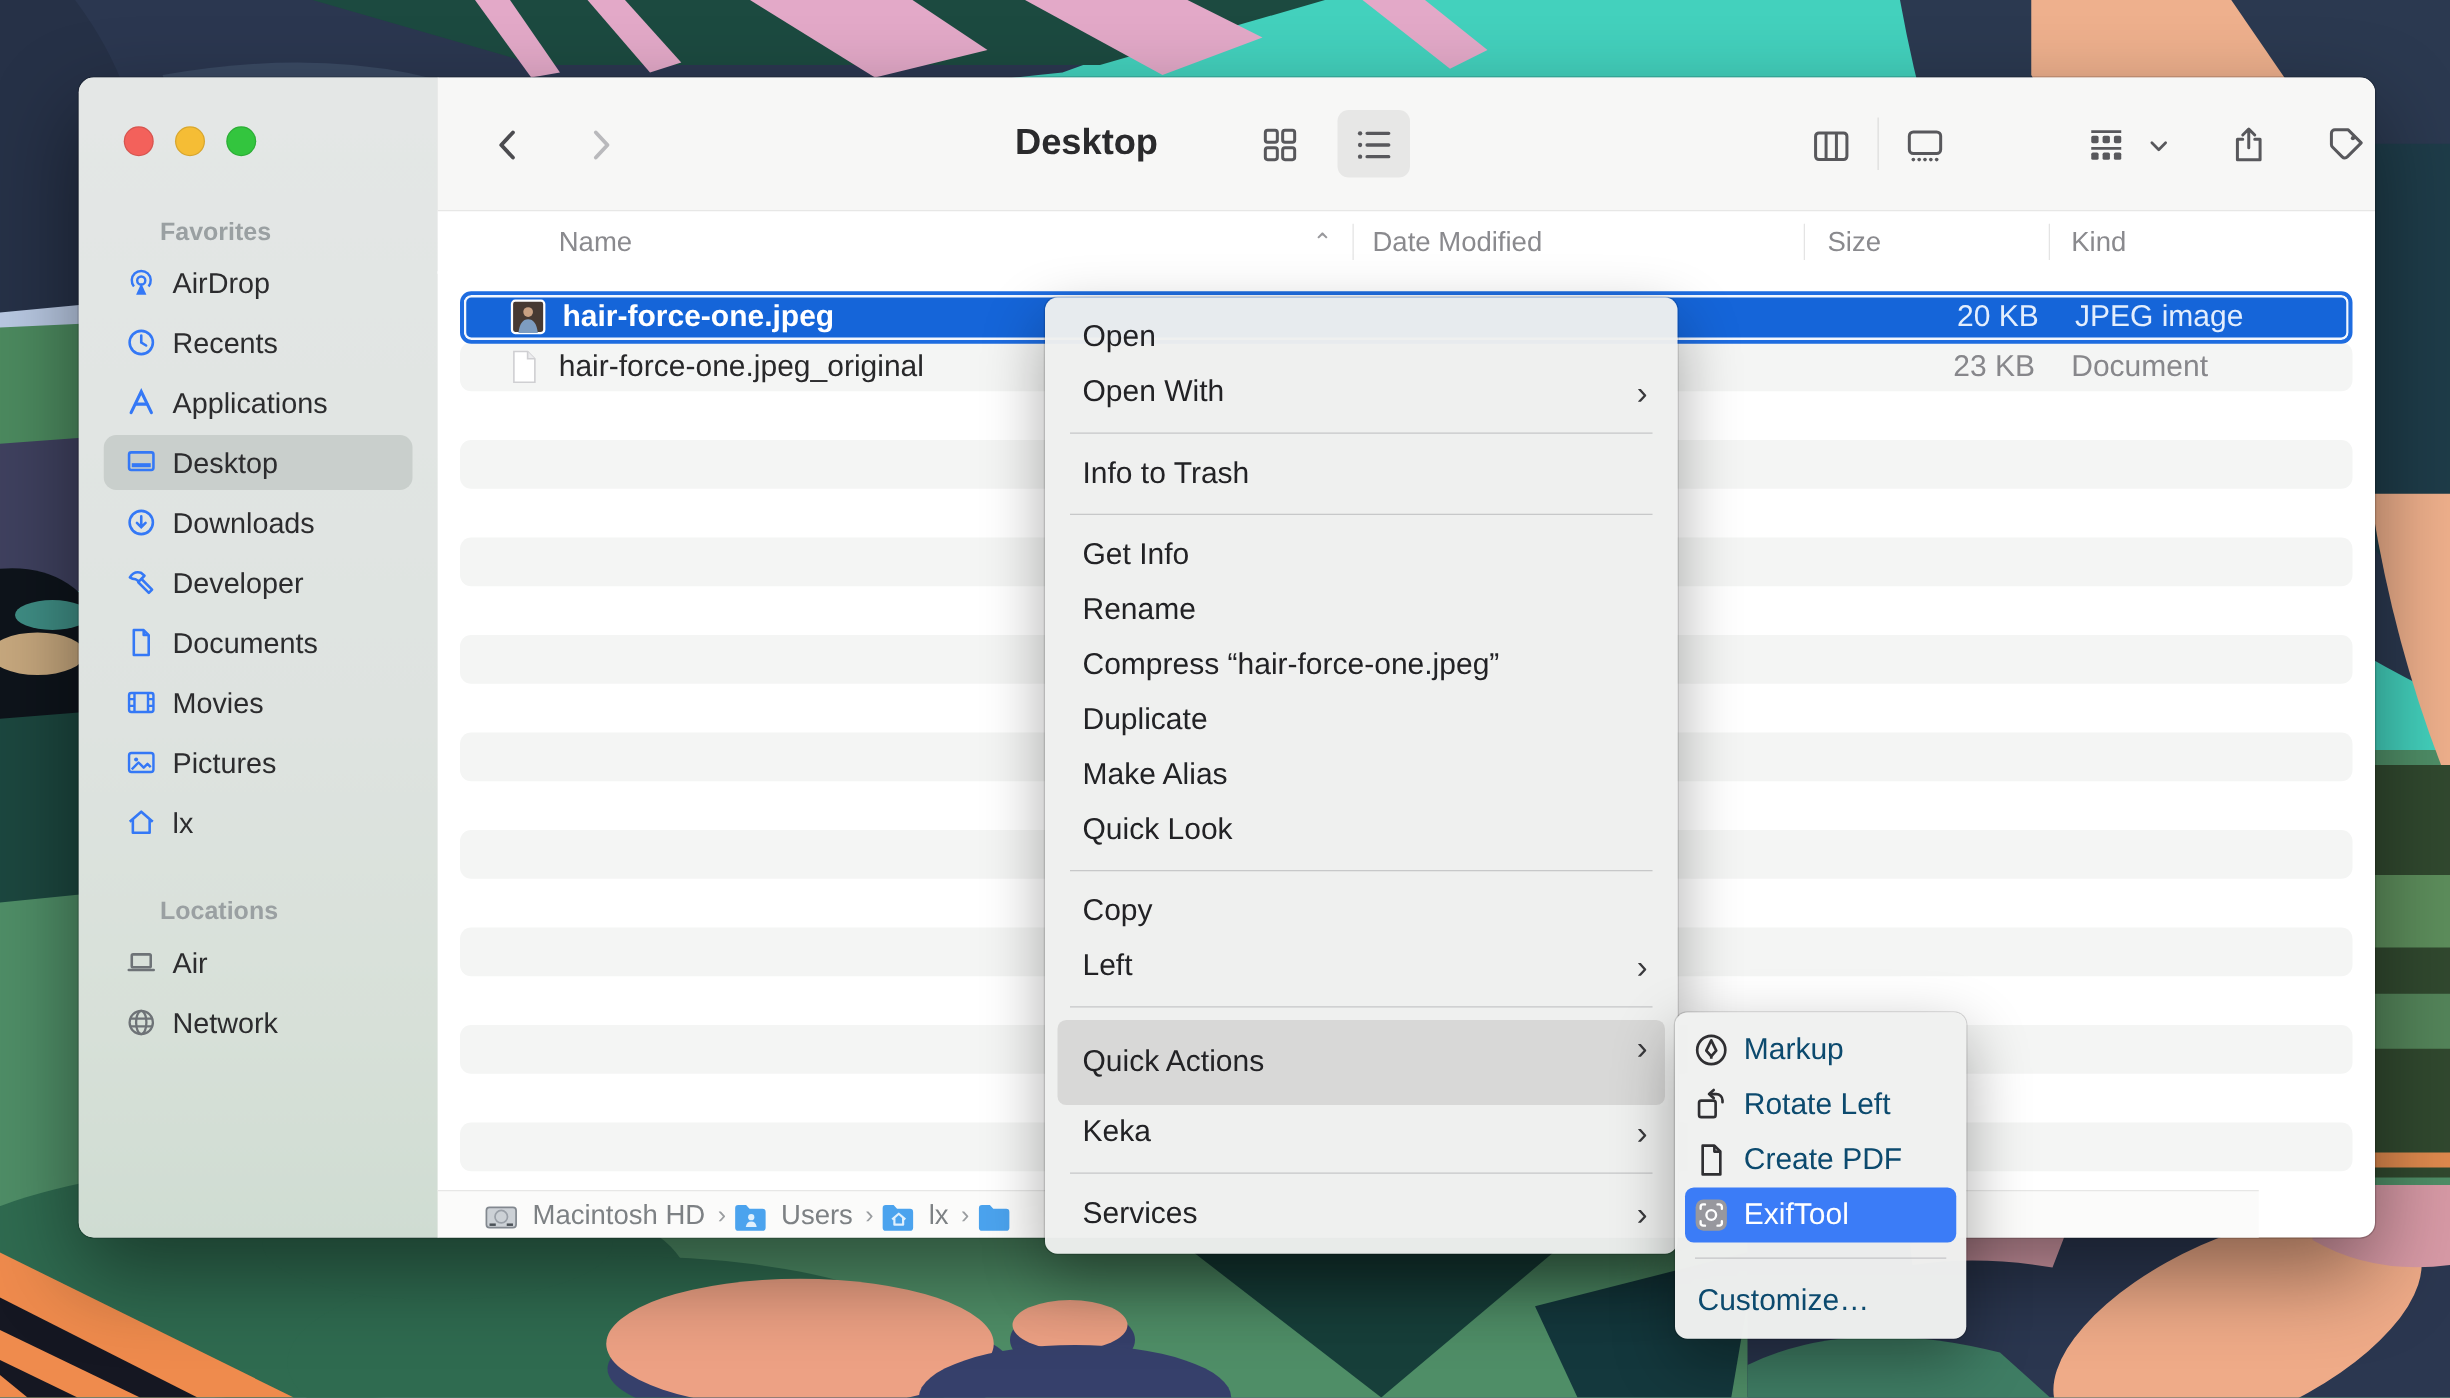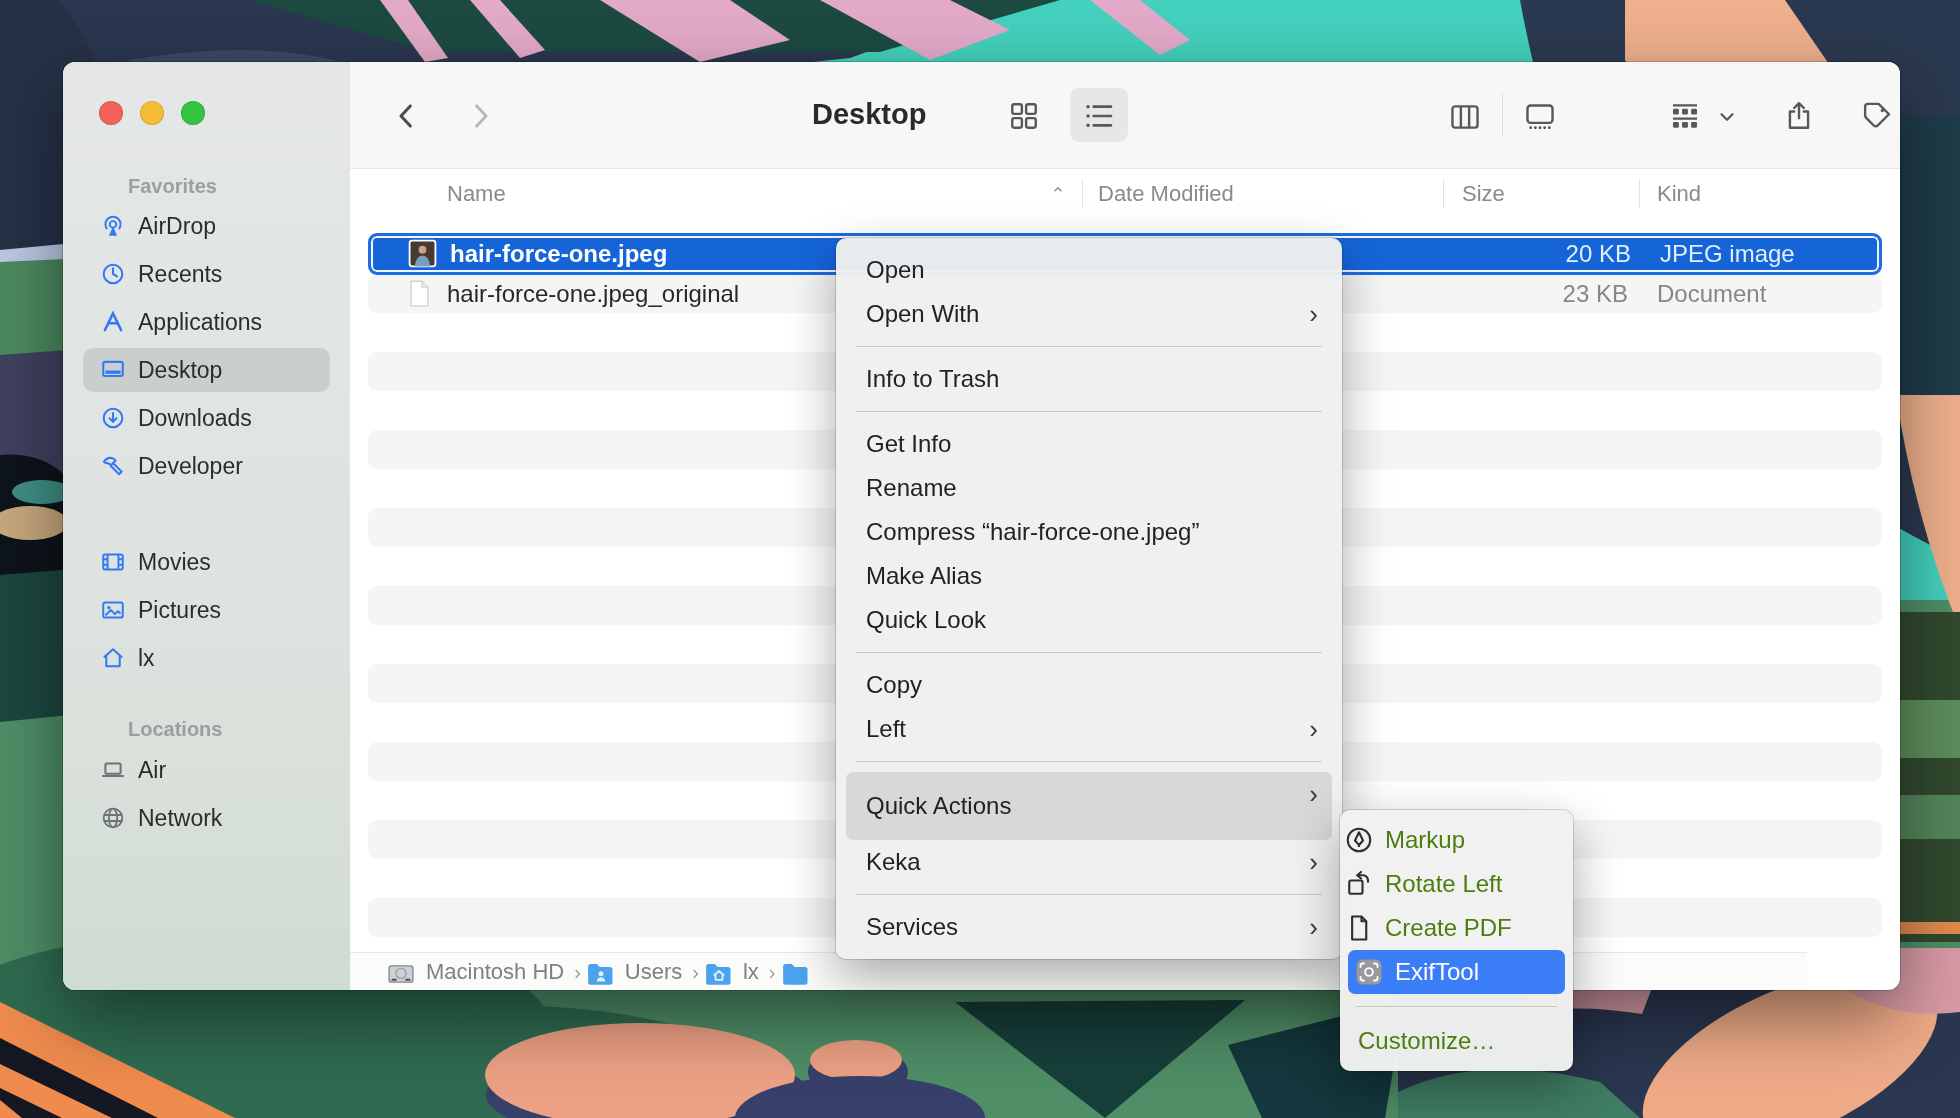--- a/index.html
+++ b/index.html
@@ -75,21 +75,21 @@
   .mi{position:relative;height:44px;line-height:44px;padding:0 30px;font-size:24px;color:#222225;white-space:nowrap;}
   .mi .sub{position:absolute;right:24px;top:0;font-size:26px;color:#39393c;}
   .mi.hl{margin:0 10px;padding:12px 20px;background:#d8d8d7;border-radius:7px;}
   .mi.hl .sub{right:14px;}
   .msep{height:1px;margin:10px 20px;background:rgba(60,60,67,.22);}
 
   
   .submenu{position:absolute;left:1340px;top:810px;width:233px;border-radius:10px;
            background:rgba(240,241,240,.98);padding:8px 0;box-sizing:border-box;
            box-shadow:0 0 0 1px rgba(0,0,0,.14),0 18px 50px rgba(0,0,0,.33);z-index:6;}
-  .smi{position:relative;height:44px;display:flex;align-items:center;padding:0 4px;font-size:24px;color:#4d7c0f;}
+  .smi{position:relative;height:44px;display:flex;align-items:center;padding:0 14px;font-size:24px;color:#0c4a6e;}
   .smi .sic{width:30px;height:30px;margin-right:11px;color:#2f2f32;flex:0 0 auto;}
   .smi.sel{margin:0 8px;padding:0 6px;background:#3b7cf7;border-radius:7px;color:#fff;}
   .smi.sel .sic{color:#fff;}
   .smi.plain{padding-left:18px;}
 </style>
 </head>
 <body>
 
 <div class="stage">
 
@@ -205,20 +205,29 @@
       </div>
       <div class="sb-item" style="top:382px">
         <span class="sb-ic">
             <svg viewBox="0 0 24 24" fill="none" stroke="currentColor" stroke-width="1.9" stroke-linejoin="round">
               <path d="M3.6,8.2 Q6.5,3.4 11.8,4.8 L14.4,7 L10.3,11.2 L7.8,9.6 Q5.4,9.4 3.6,8.2 Z"></path>
               <path d="M12.2,9.4 L20,17.2 L17.6,19.6 L9.8,11.8" stroke-linecap="round"></path>
             </svg>
           </span>
         <span class="sb-label">Developer</span>
       </div>
+      <div class="sb-item" style="top:430px">
+        <span class="sb-ic">
+            <svg viewBox="0 0 24 24" fill="none" stroke="currentColor" stroke-width="1.9" stroke-linejoin="round">
+              <path d="M6.5,2.8 H13.8 L17.5,6.5 V21.2 H6.5 Z"></path>
+              <path d="M13.8,2.8 V6.5 H17.5"></path>
+            </svg>
+          </span>
+        <span class="sb-label">Documents</span>
+      </div>
       <div class="sb-item" style="top:478px">
         <span class="sb-ic">
             <svg viewBox="0 0 24 24" fill="none" stroke="currentColor" stroke-width="1.8">
               <rect x="3" y="5" width="18" height="14" rx="1.6"></rect>
               <path d="M7,5 V19 M17,5 V19 M3,9.5 H7 M3,14.5 H7 M17,9.5 H21 M17,14.5 H21"></path>
             </svg>
           </span>
         <span class="sb-label">Movies</span>
       </div>
       <div class="sb-item" style="top:526px">
@@ -441,20 +450,21 @@
 
   <div class="menu">
     <div class="mi"><span>Open</span></div>
     <div class="mi"><span>Open With</span><span class="sub">›</span></div>
     <div class="msep"></div>
     <div class="mi"><span>Info to Trash</span></div>
     <div class="msep"></div>
     <div class="mi"><span>Get Info</span></div>
     <div class="mi"><span>Rename</span></div>
     <div class="mi"><span>Compress “hair-force-one.jpeg”</span></div>
+    <div class="mi"><span>Duplicate</span></div>
     <div class="mi"><span>Make Alias</span></div>
     <div class="mi"><span>Quick Look</span></div>
     <div class="msep"></div>
     <div class="mi"><span>Copy</span></div>
     <div class="mi"><span>Left</span><span class="sub">›</span></div>
     <div class="msep"></div>
     <div class="mi hl"><span>Quick Actions</span><span class="sub">›</span></div>
     <div class="mi"><span>Keka</span><span class="sub">›</span></div>
     <div class="msep"></div>
     <div class="mi"><span>Services</span><span class="sub">›</span></div>

